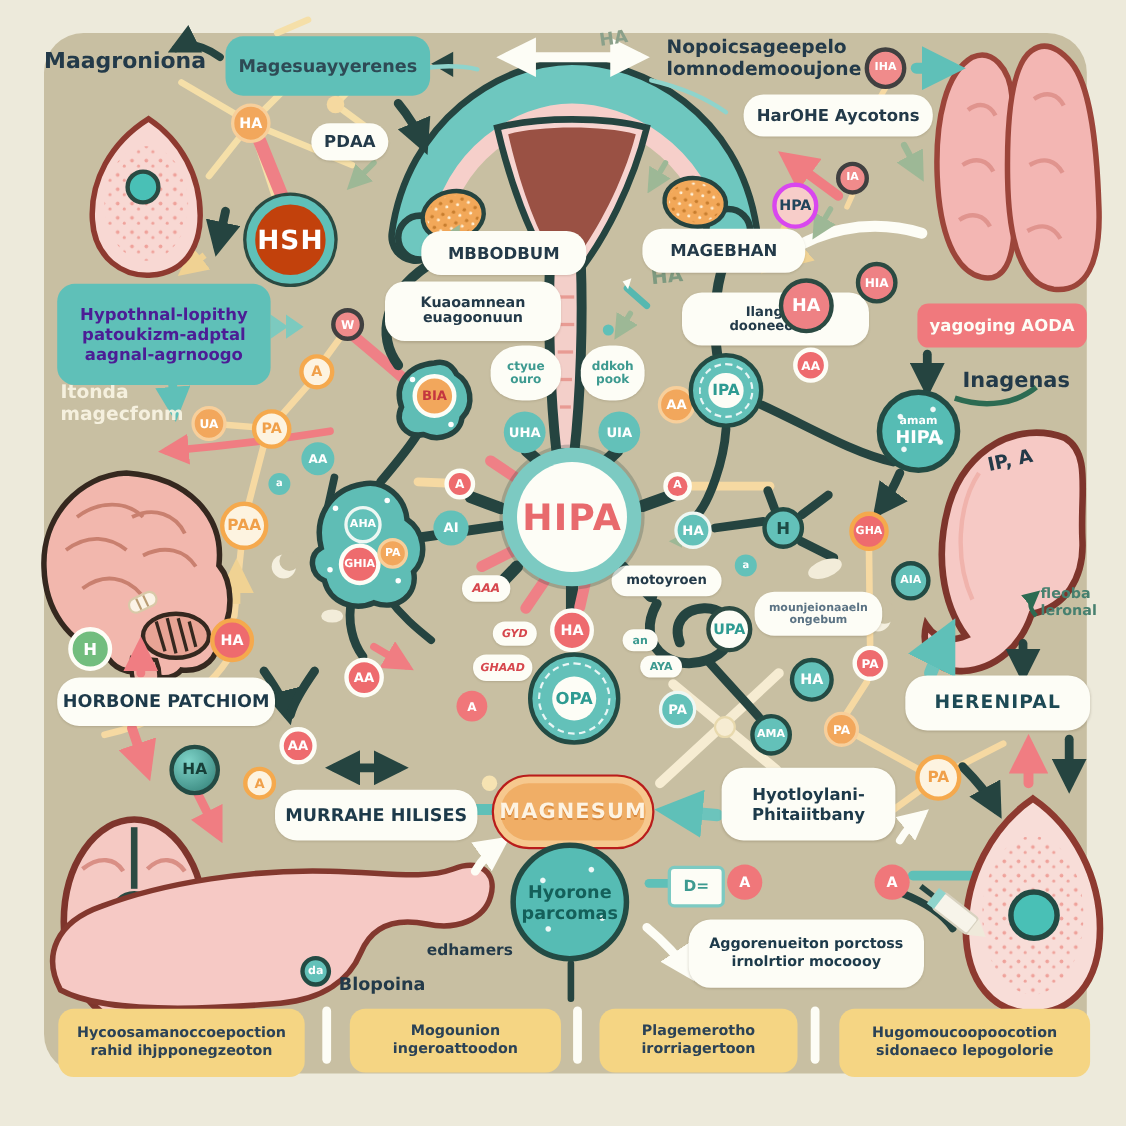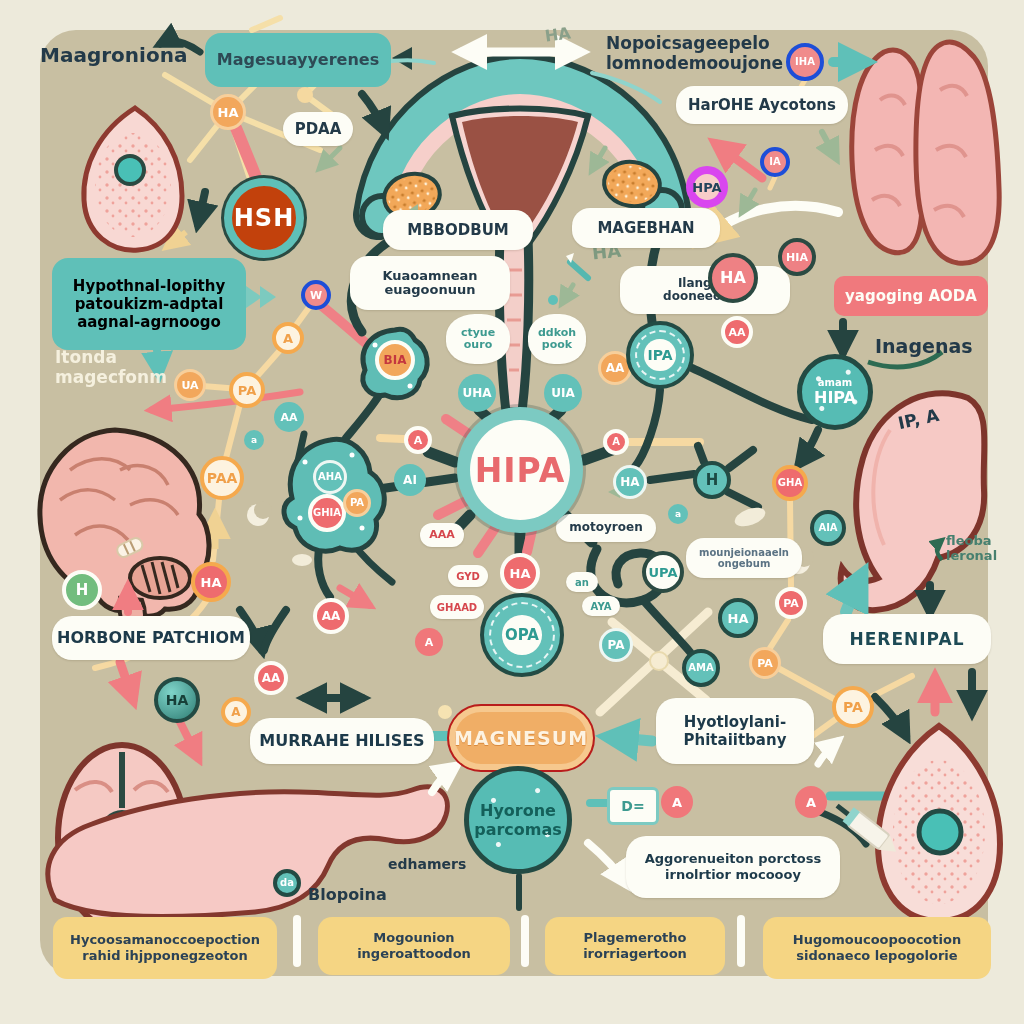--- a/index.html
+++ b/index.html
@@ -4,39 +4,39 @@
 <style>
   html,body{margin:0;padding:0;background:#edeadb;width:1024px;height:1024px;overflow:hidden;
     font-family:"DejaVu Sans",sans-serif;}
   #stage{position:relative;width:1024px;height:1024px;}
   #art{position:absolute;left:0;top:0;z-index:1;}
   .t{position:absolute;z-index:3;font-weight:700;color:#233a49;line-height:1.15;}
   .t span{display:block;}
   .bub{position:absolute;z-index:3;background:#fdfdf6;border-radius:18px;display:flex;flex-direction:column;
     align-items:center;justify-content:center;font-weight:700;color:#233a49;text-align:center;line-height:1.1;
     box-shadow:0 1px 2px rgba(60,50,20,.15);}
-  .bub.red{color:#d6474d;}
+  .bub.red{color:#d6474d;font-style:italic;}
   .bub.teal{color:#3d9a90;}
   .bub.slate{color:#5b7384;}
   .box{position:absolute;z-index:3;display:flex;flex-direction:column;align-items:center;justify-content:center;
     font-weight:700;text-align:center;line-height:1.2;border-radius:16px;}
-  .box.tealbox{background:#5fc0b8;color:#000000;}
+  .box.tealbox{background:#5fc0b8;color:#4c1d95;}
   .box.whitebox{background:#fdfdf6;color:#1d3a4a;border-radius:20px;box-shadow:0 1px 2px rgba(60,50,20,.15);}
   .box.pinkbox{background:#f0797d;color:#fdfdf6;border-radius:10px;}
   .box.yellowbox{background:#f5d583;color:#2b4256;border-radius:14px;font-size:13px;}
   .nd{position:absolute;z-index:4;left:calc((var(--x) - var(--r))*1px);top:calc((var(--y) - var(--r))*1px);
     width:calc(var(--r)*2px);height:calc(var(--r)*2px);border-radius:50%;display:flex;align-items:center;
     justify-content:center;font-weight:700;box-sizing:border-box;text-align:center;line-height:1;}
   .c-or{background:#f2a75c;border:3px solid #f7cf9b;color:#fff;}
   .c-co{background:#fdf3e0;border:4px solid #f5a94d;color:#f0a04a;}
   .c-rw{background:#ee6b6e;border:4px solid #fdfdf6;color:#fff;}
   .c-ro{background:#ee6b6e;border:4px solid #f5a94d;color:#fff;}
-  .c-po{background:#f08b8b;border:4px solid #1d4ed8;color:#fff;}
+  .c-po{background:#f08b8b;border:4px solid #404040;color:#fff;}
   .c-pd{background:#ee8184;border:4px solid #2b4a42;color:#fff;}
-  .c-ln{background:#f7cdc9;border:8px solid #d946ef;color:#23445c;}
+  .c-ln{background:#f7cdc9;border:4px solid #d946ef;color:#23445c;margin-left:16px;}
   .c-te{background:#63c1b9;color:#fff;}
   .c-tw{background:#63c1b9;border:3px solid #eef7f3;color:#fff;}
   .c-td{background:#63c1b9;border:4px solid #234b44;color:#fff;}
   .c-gr{background:#72bd7e;border:4px solid #fdfdf6;color:#fff;}
   .c-sp{background:radial-gradient(circle at 35% 30%,#7fd4c9,#2f7d74);border:4px solid #234b44;color:#173f38;}
   .c-wt{background:#fdfdf6;border:4px solid #2b4a42;color:#2e9b92;}
   .c-rp{background:#f0777a;color:#fff;}
   .c-bia{background:#f2a75c;border:4px solid #fdfdf6;color:#c4373f;}
   .c-hsh{background:#c2410c;border:8px solid #5fc0b8;box-shadow:0 0 0 3px #2b4a42;color:#fff;letter-spacing:1px;}
   .donut{position:absolute;z-index:4;left:calc((var(--x) - var(--r))*1px);top:calc((var(--y) - var(--r))*1px);
@@ -407,21 +407,21 @@
 </div>
 <div class="box whitebox" style="left:626px;top:836px;width:214px;height:62px;font-size:13px">
   <span>Aggorenueiton porctoss</span>
   <span>irnolrtior mocoooy</span>
 </div>
 <div id="dconn" style="left:607px;top:787px;width:46px;height:32px;font-size:14px">D=</div>
 <div id="magnesum" style="left:447px;top:704px;width:144px;height:64px;font-size:19px">MAGNESUM</div>
 
 <div class="bub" style="left:283px;top:112px;width:70px;height:34px;font-size:15px">PDAA</div>
 <div class="bub" style="left:383px;top:210px;width:150px;height:40px;font-size:15px">MBBODBUM</div>
-<div class="bub" style="left:572px;top:208px;width:148px;height:40px;font-size:15px">MAGEBHAN</div>
+<div class="bub" style="left:584px;top:208px;width:148px;height:40px;font-size:15px">MAGEBHAN</div>
 <div class="bub" style="left:676px;top:86px;width:172px;height:38px;font-size:15px">HarOHE Aycotons</div>
 <div class="bub" style="left:350px;top:256px;width:160px;height:54px;font-size:13px">
   <span>Kuaoamnean</span>
   <span>euagoonuun</span>
 </div>
 <div class="bub" style="left:620px;top:266px;width:170px;height:48px;font-size:12px">
   <span>Ilanglail</span>
   <span>dooneeouuh</span>
 </div>
 <div class="bub teal" style="left:446px;top:314px;width:64px;height:50px;font-size:11px;border-radius:45%">

